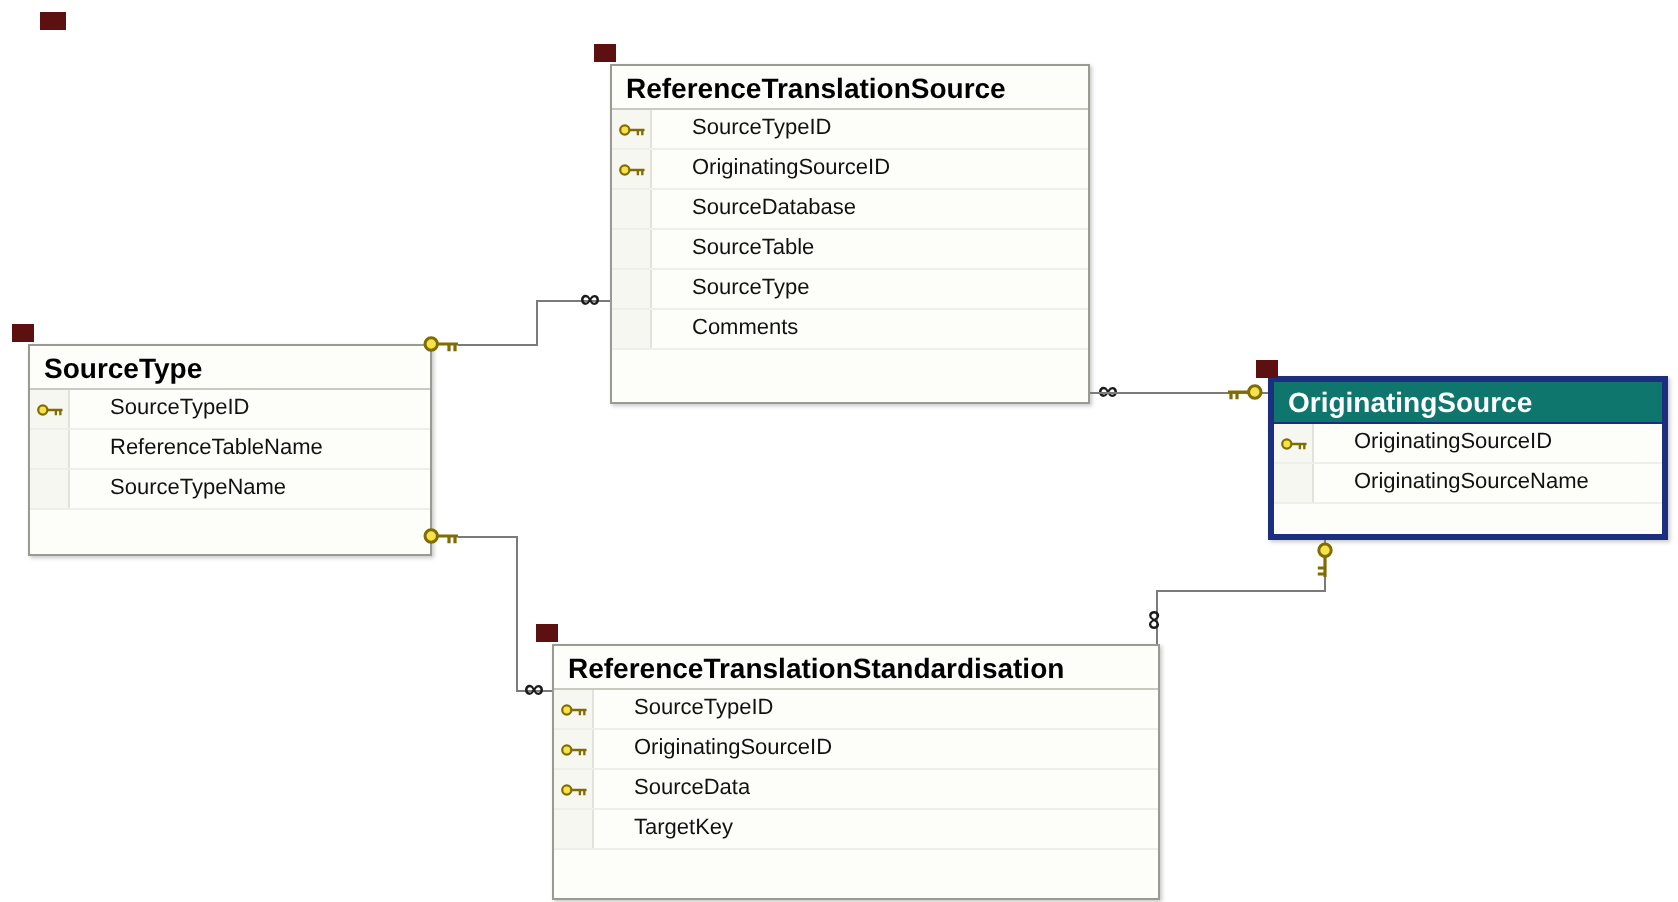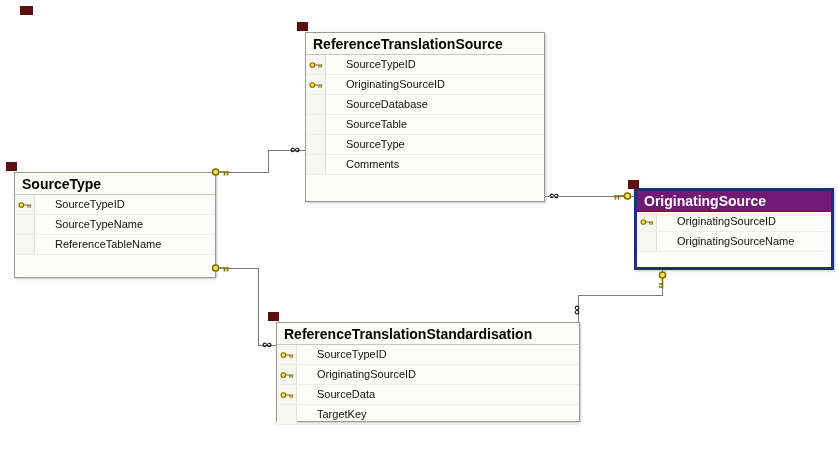--- a/index.html
+++ b/index.html
@@ -6,21 +6,21 @@
   html,body { background:#ffffff; font-family:"Liberation Sans", sans-serif; }
   .canvas { position:relative; width:839px; height:451px; background:#ffffff; overflow:hidden;padding-left:16px; }
 
   .dbtable { position:absolute; background:#fdfdfa; border:1px solid #9a9a93;
              box-shadow:1px 1px 2px rgba(0,0,0,0.22); }
   .dbtable.selected { border:3px solid #1b2f7e; }
 
   .t-header { height:22px; line-height:22px; padding-left:7px; font-weight:bold;
               font-size:14px; color:#000; border-bottom:1px solid #c9c9c0;
               background:#fdfdfa; white-space:nowrap; overflow:hidden; }
-  .selected .t-header { background:#701a75; color:#ffffff; border-bottom:1px solid #1b2f7e;
+  .selected .t-header { background:#0f766e; color:#ffffff; border-bottom:1px solid #1b2f7e;
                         height:21px; line-height:21px; }
 
   .t-row { display:flex; height:20px; border-bottom:1px solid #efefe9;gap:11px; }
   .gutter { flex:0 0 20px; width:20px; border-right:1px solid #e2e2da;
             background:#f7f7f2; display:flex; align-items:center; justify-content:center; }
   .col-name { padding-left:9px; font-size:11px; line-height:19px; color:#111;
               white-space:nowrap; overflow:hidden; }
 
   .seg { position:absolute; background:#7b7b7b; }
   .seg.h { height:1px; }
@@ -121,30 +121,30 @@
             </svg>
         </span>
         <span class="col-name">SourceTypeID</span>
       </div>
       <div class="t-row">
         <span class="gutter">
           <svg viewBox="0 0 19 10" width="14" height="8" style="visibility: hidden;">
               <use href="#key-sym"></use>
             </svg>
         </span>
+        <span class="col-name">ReferenceTableName</span>
+      </div>
+      <div class="t-row">
+        <span class="gutter">
+          <svg viewBox="0 0 19 10" width="14" height="8" style="visibility: hidden;">
+              <use href="#key-sym"></use>
+            </svg>
+        </span>
         <span class="col-name">SourceTypeName</span>
       </div>
-      <div class="t-row">
-        <span class="gutter">
-          <svg viewBox="0 0 19 10" width="14" height="8" style="visibility: hidden;">
-              <use href="#key-sym"></use>
-            </svg>
-        </span>
-        <span class="col-name">ReferenceTableName</span>
-      </div>
     </div>
   </div>
 
   <div class="dbtable selected" style="left:634px; top:188px; width:200px; height:82px;">
     <div class="corner-marker"></div>
     <div class="t-header">
       <span>OriginatingSource</span>
     </div>
     <div>
       <div class="t-row">
@@ -159,21 +159,21 @@
         <span class="gutter">
           <svg viewBox="0 0 19 10" width="14" height="8" style="visibility: hidden;">
               <use href="#key-sym"></use>
             </svg>
         </span>
         <span class="col-name">OriginatingSourceName</span>
       </div>
     </div>
   </div>
 
-  <div class="dbtable" style="left:276px; top:322px; width:304px; height:100px;">
+  <div class="dbtable" style="left:276px; top:322px; width:304px; height:128px;">
     <div class="corner-marker"></div>
     <div class="t-header">
       <span>ReferenceTranslationStandardisation</span>
     </div>
     <div>
       <div class="t-row">
         <span class="gutter">
           <svg viewBox="0 0 19 10" width="14" height="8">
               <use href="#key-sym"></use>
             </svg>

